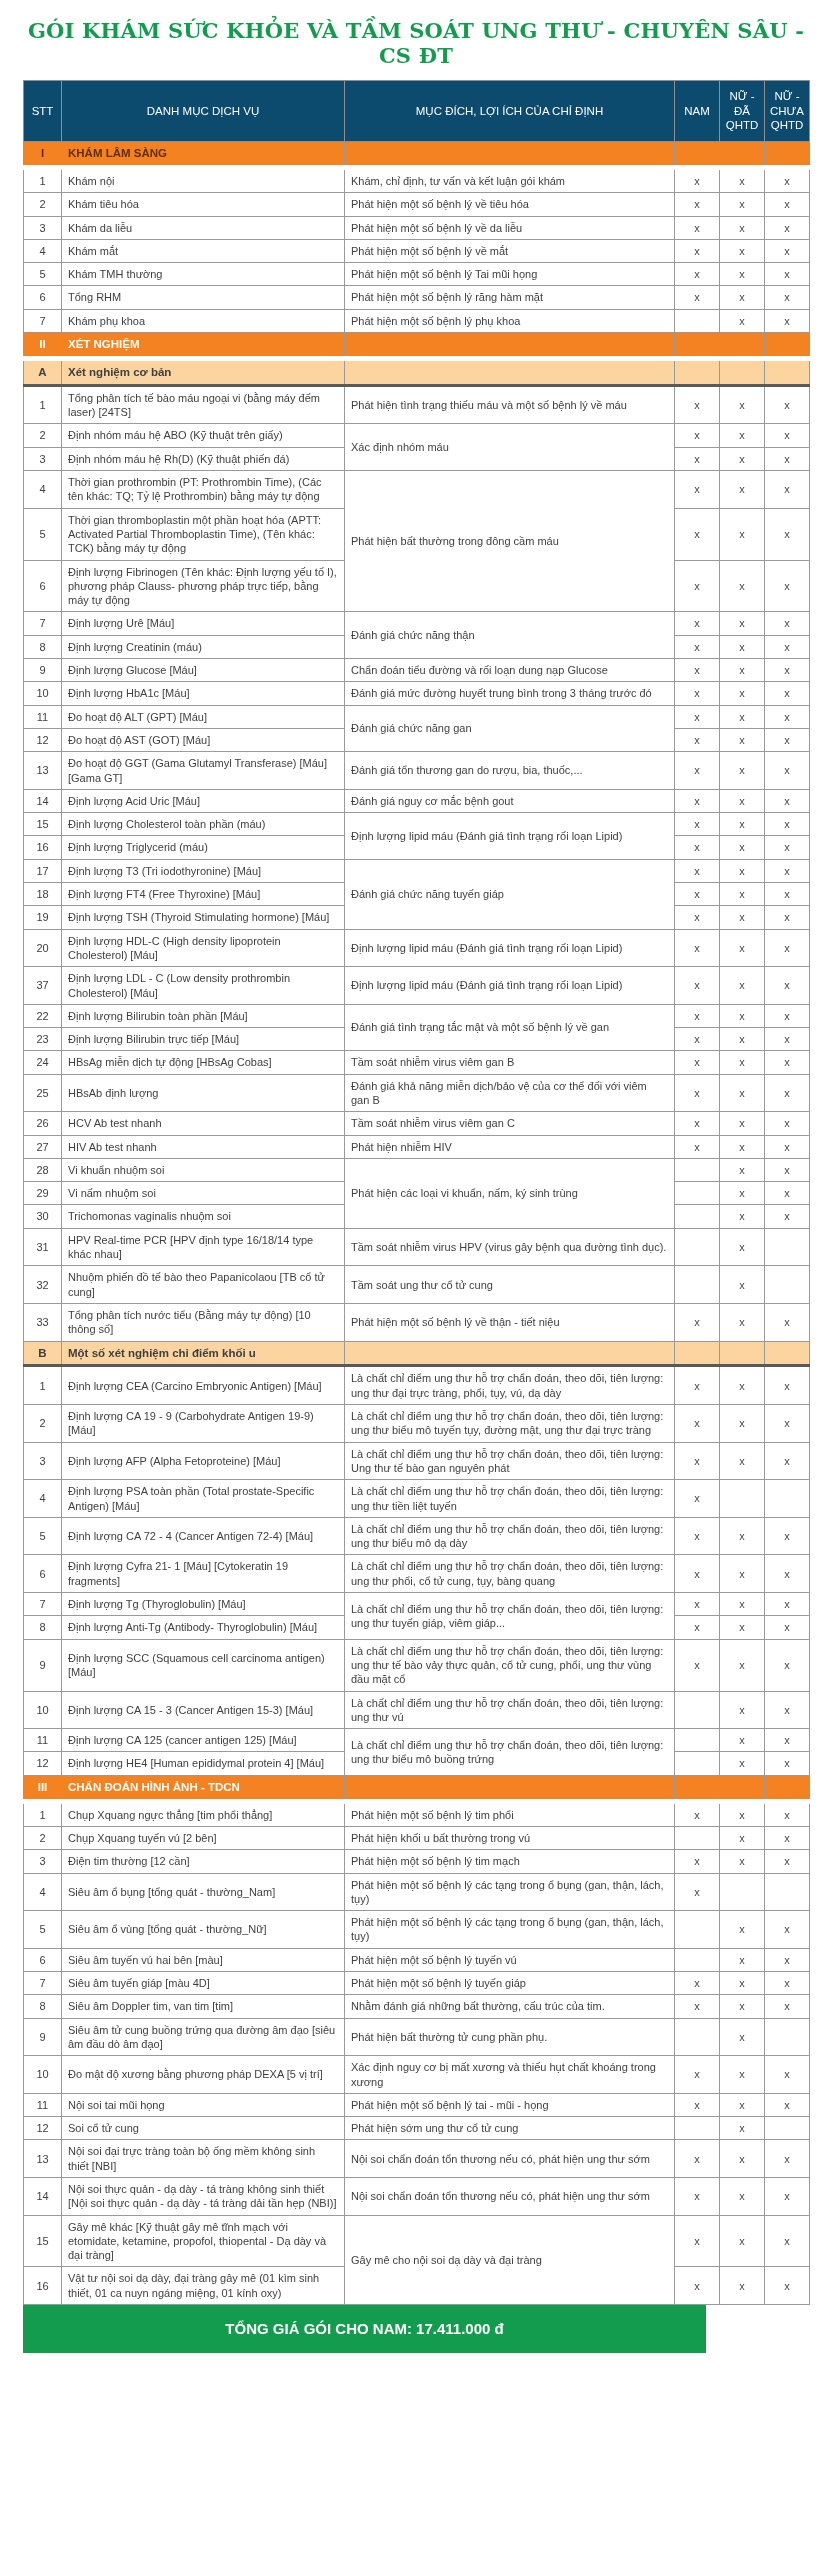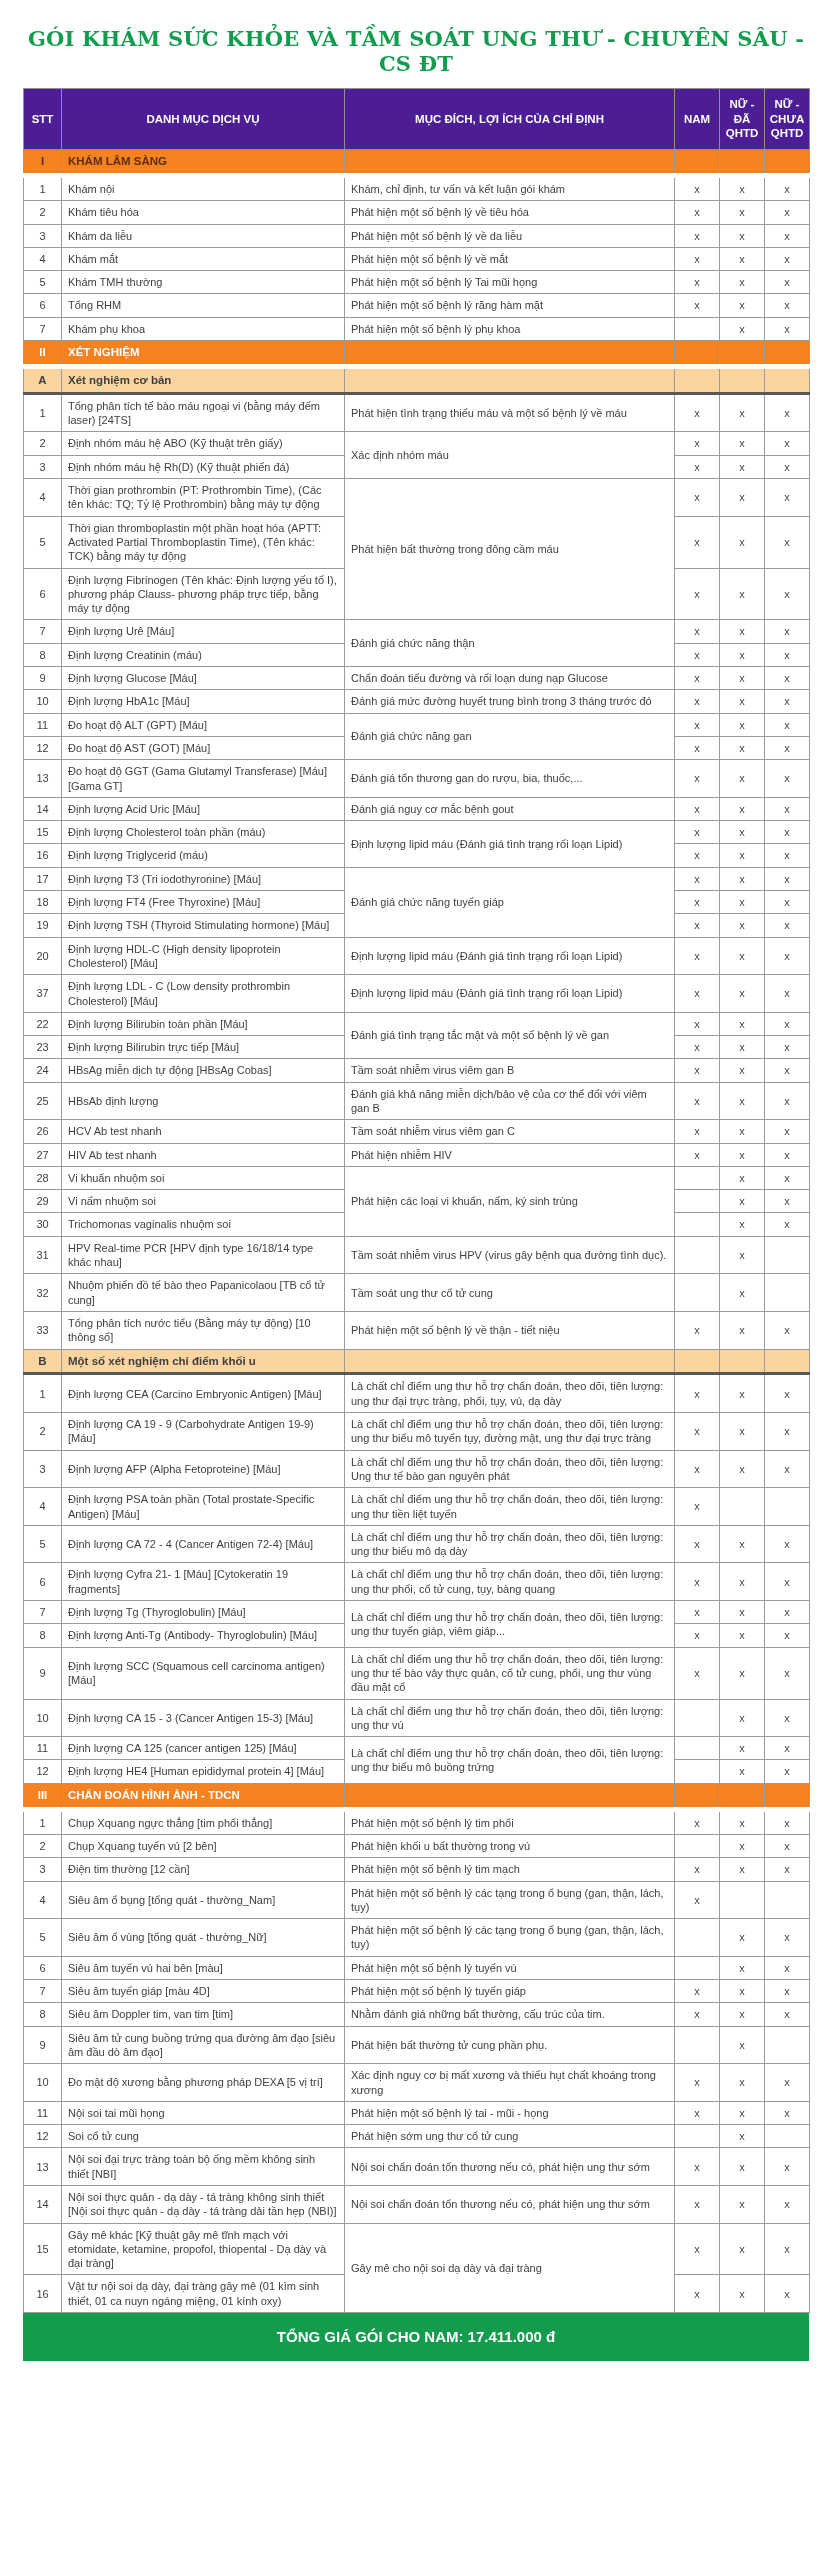--- a/index.html
+++ b/index.html
@@ -1,32 +1,32 @@
 <!DOCTYPE html>
 <html><head>
 <meta charset="utf-8">
 <style>
   html,body { margin:0; padding:0; background:#ffffff; }
   body { width:832px; font-family:"Liberation Sans", sans-serif; color:#3f3f3f; }
-  .page { padding:8px 23px 16px 23px;margin-top:8px; }
+  .page { padding:8px 23px 16px 23px; }
   .title {
     font-family:"DejaVu Serif", serif;
     font-weight:800;
     color:#149c4e;
     font-size:21px;
     text-align:center;
     margin:10px 0 12px 0;
     letter-spacing:0.2px;
   }
   table { border-collapse:collapse; width:786px; table-layout:fixed; }
   col.c-stt{width:38px;} col.c-service{width:283px;} col.c-purpose{width:330px;}
   col.c-nam{width:45px;} col.c-da{width:45px;} col.c-chua{width:45px;}
   thead th {
-    background:#4c1d95; color:#ffffff;
-    font-size:11.5px; font-weight:bold;
+    background:#0c4a6e; color:#ffffff;
+    font-size:11.5px; font-weight:normal;
     border:1px solid #8f8f8f;
     padding:6px 3px; height:48px;
     vertical-align:middle; text-align:center; line-height:1.3;
   }
   td {
     border:1px solid #9a9a9a;
     font-size:11px; line-height:1.3;
     padding:4px 6px; vertical-align:middle;
     background:#ffffff; color:#3f3f3f;
   }
@@ -37,21 +37,21 @@
     font-weight:bold; font-size:11.5px;
     border-bottom:5px solid #ffffff;
   }
   tr.section.dark-text td { color:#5c2e0b; }
   tr.subsection td {
     background:#fbd4a0; color:#3f3f3f;
     font-weight:bold; font-size:11.5px;
     border-bottom:3px solid #58595b;
   }
   .footer {
-    width:786px; box-sizing:border-box;
+    width:683px; box-sizing:border-box;
     background:#149c4e; color:#ffffff;
     text-align:center; font-weight:bold;
     font-size:15px; line-height:1.6;
     padding:12px 8px;
   }
 </style>
 </head>
 <body>
 
 <div class="page">

